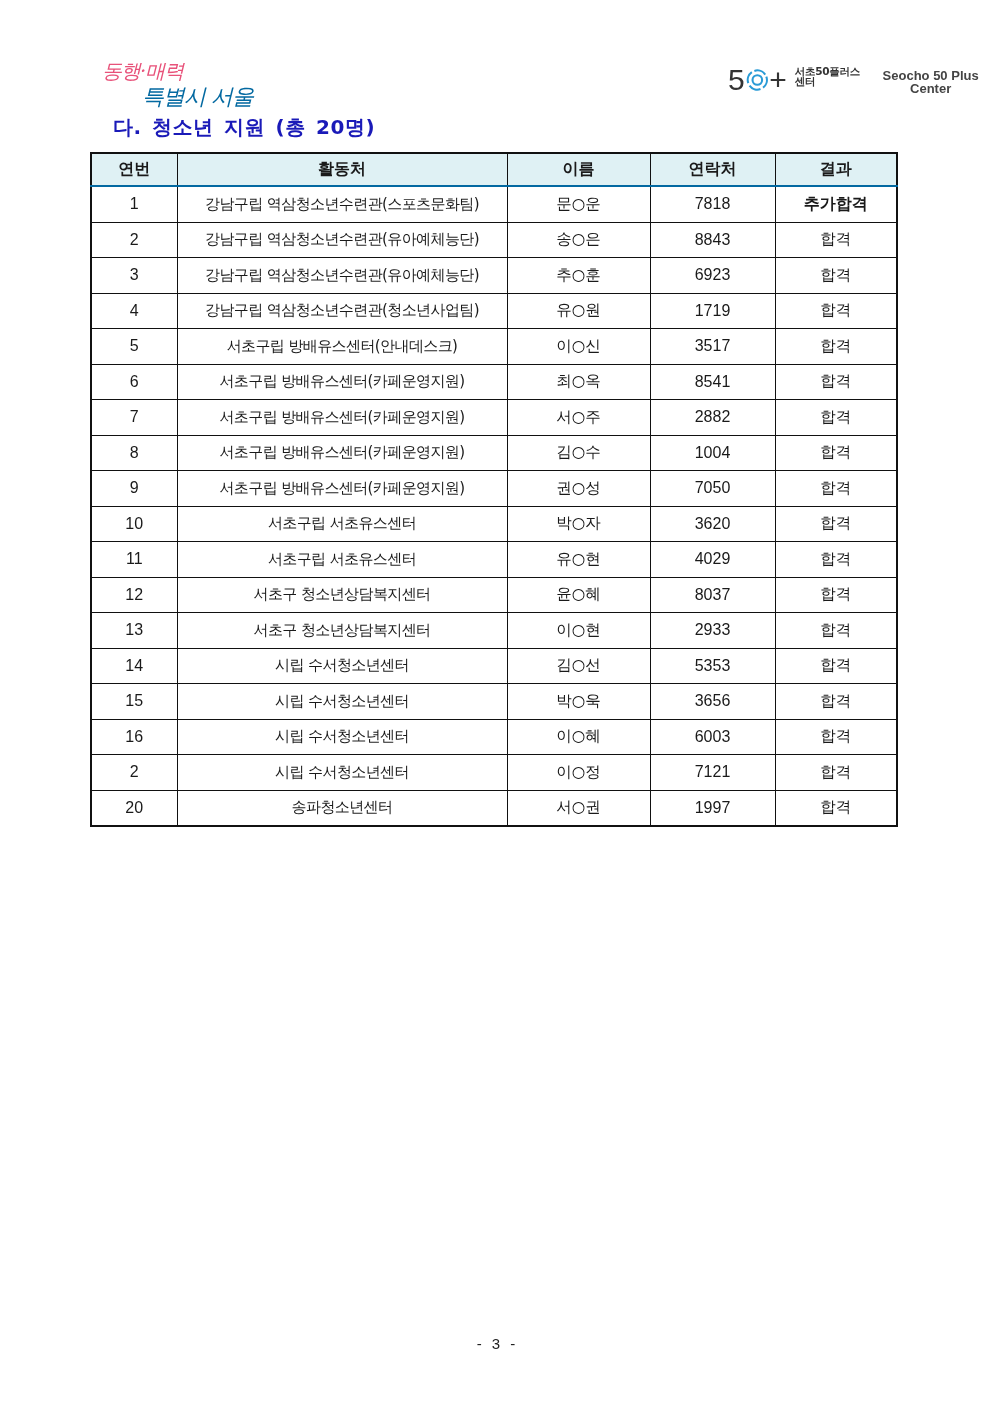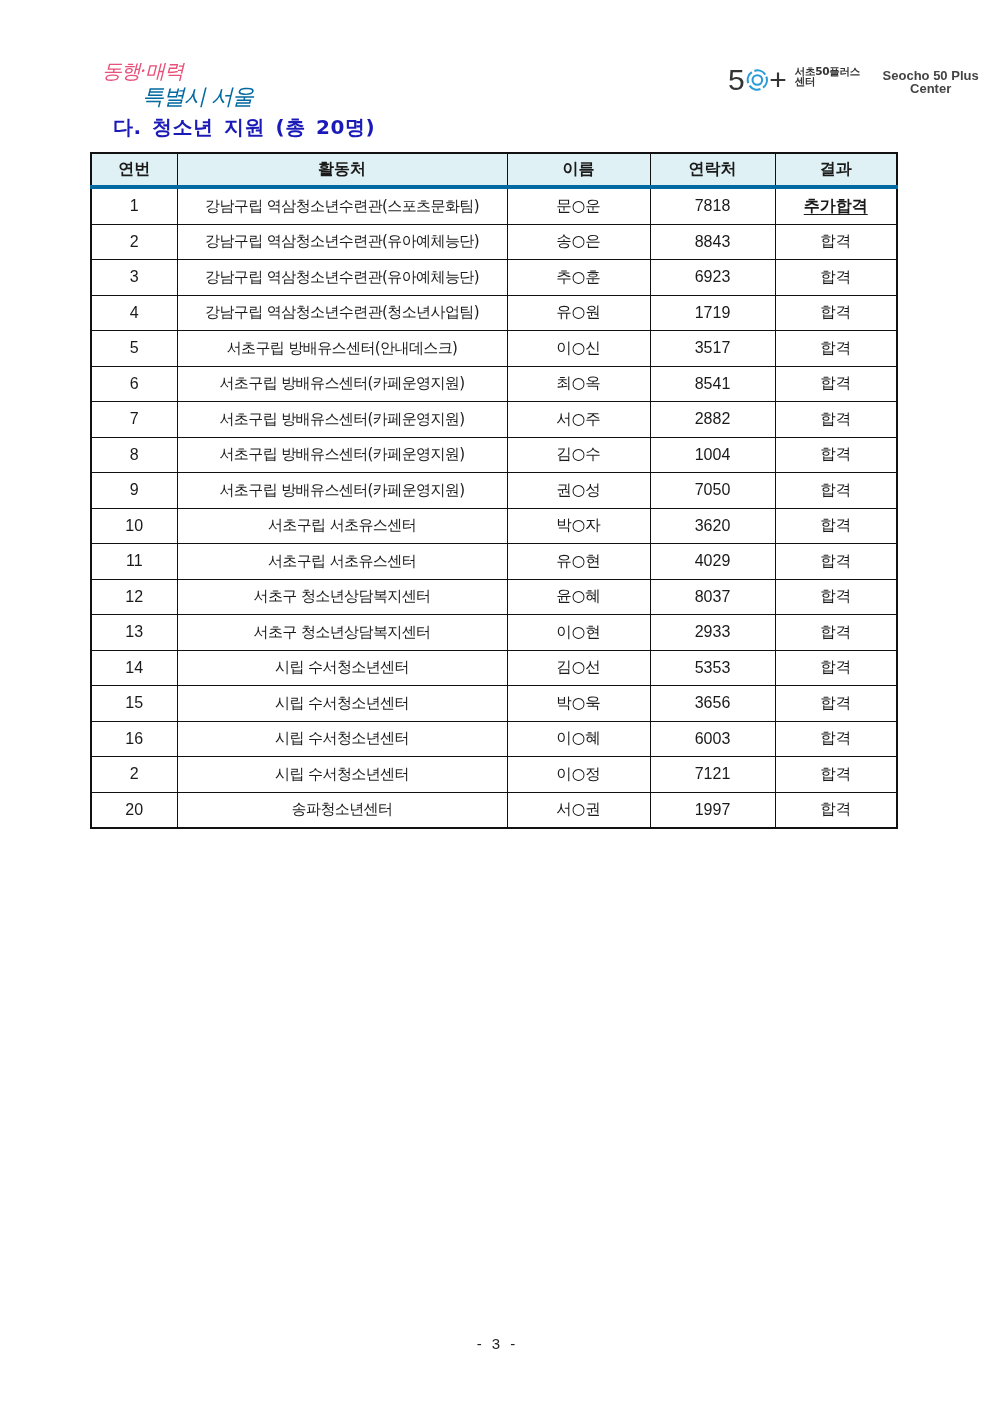--- a/index.html
+++ b/index.html
@@ -123,34 +123,33 @@
       font-family: "DejaVu Sans", sans-serif;
       color: #1a1a1a;
       white-space: nowrap;
       overflow: hidden;
     }
     table.roster thead th {
       background: #dff1f4;
       font-weight: bold;
       font-size: 16px;
       height: 31px;
-      border-bottom: 4px solid #0369a1;
+      border-bottom: 2px solid #0369a1;
     }
     table.roster td.org {
       letter-spacing: -0.6px;
       font-size: 15px;
     }
     table.roster td.num,
     table.roster td.phone {
       font-family: "Liberation Sans", sans-serif;
       font-size: 16px;
     }
     .result-special {
       font-weight: bold;
-      text-decoration: underline;
       text-underline-offset: 3px;
       font-size: 16px;
     }
     .page-number {
       position: absolute;
       left: 0;
       width: 992px;
       top: 1335px;
       text-align: center;
       font-family: "Liberation Sans", sans-serif;

